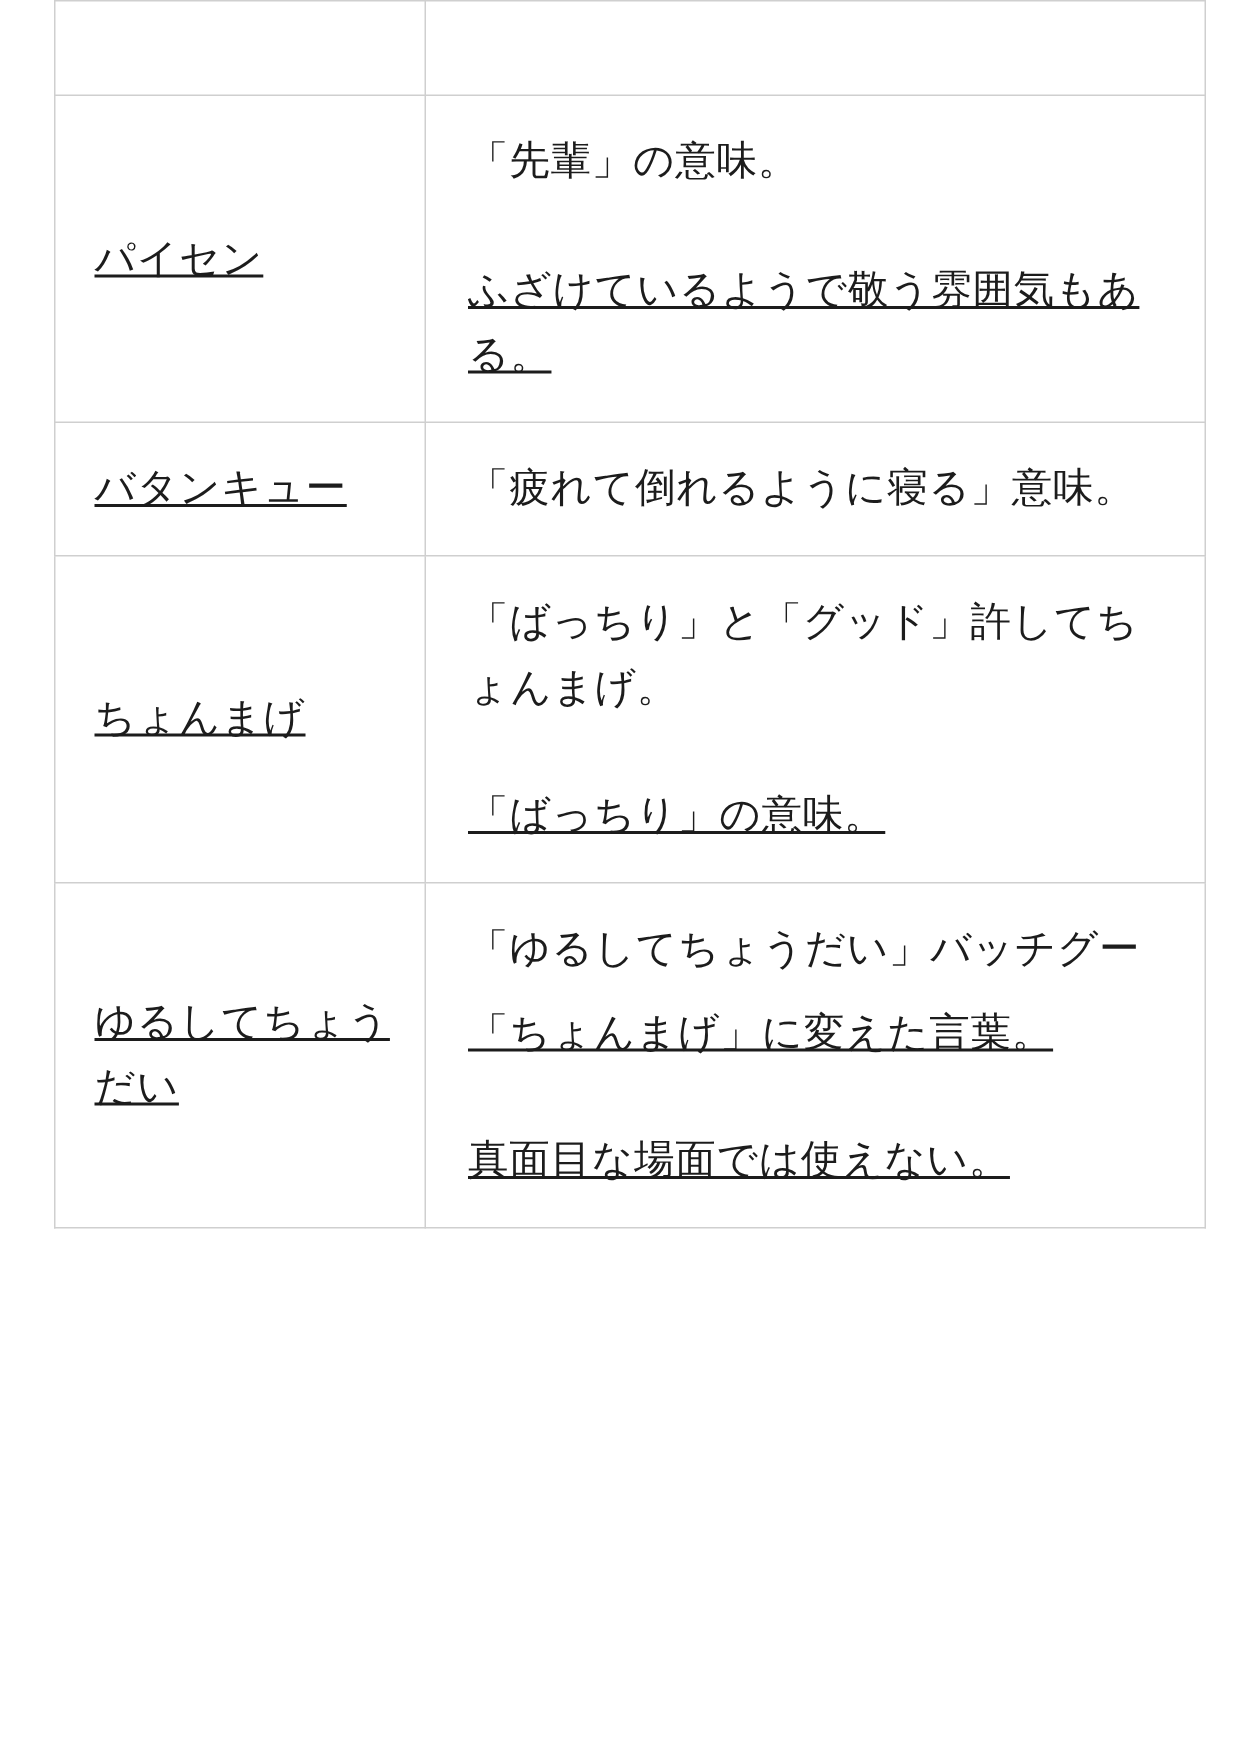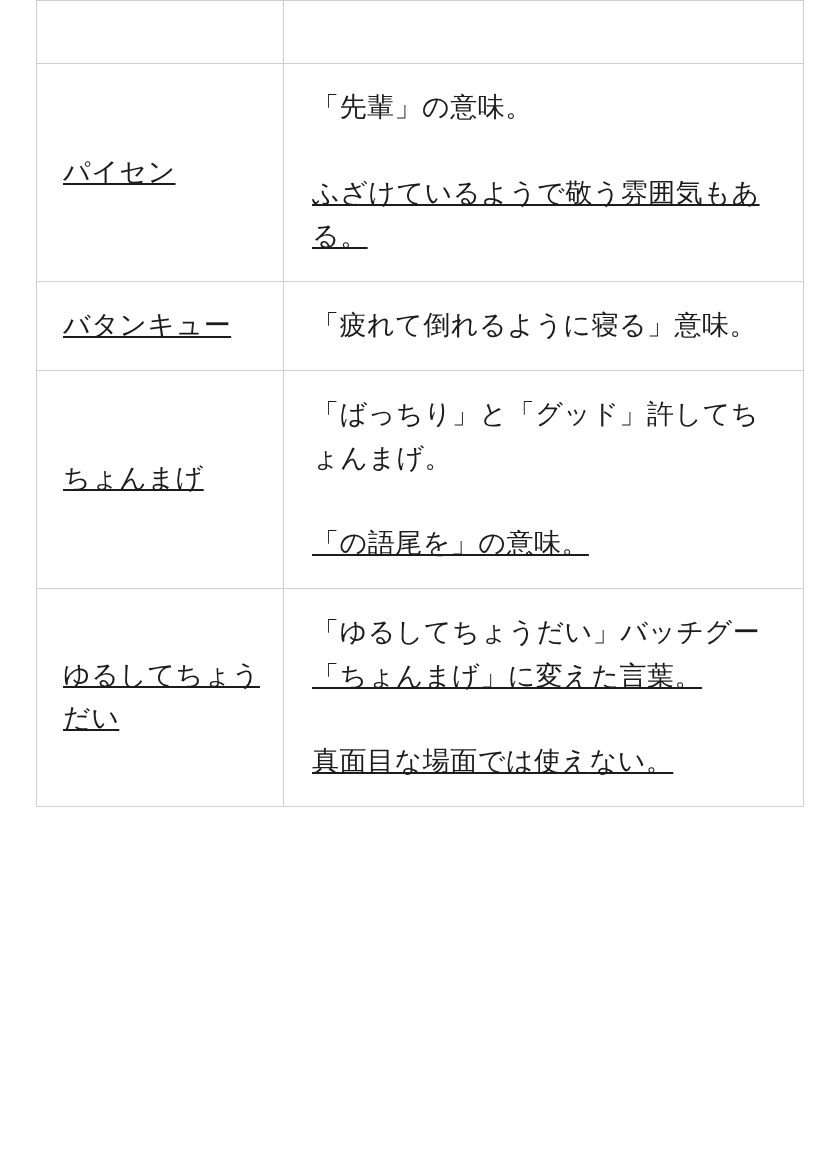--- a/index.html
+++ b/index.html
@@ -45,21 +45,21 @@
     padding-right: 42px;
   }
   .desc p {
     margin: 0;
   }
   .desc p + p {
     margin-top: 1.55em;
     text-decoration: underline;
   }
   .desc p.tight + p.tight {
-    margin-top: 0;
+    margin-top: 12px;
   }
   .term-text {
     display: block;
     text-decoration: underline;
   }
   
   .clip-row td {
     height: 18px;
     padding: 0;
   }
@@ -95,21 +95,21 @@
           <p>「疲れて倒れるように寝る」意味。</p>
         </td>
       </tr>
 
       <tr>
         <td class="term">
           <span class="term-text">ちょんまげ</span>
         </td>
         <td class="desc">
           <p>「ばっちり」と「グッド」許してちょんまげ。</p>
-          <p>「の語尾を」の意味。</p>
+          <p>「ばっちり」の意味。</p>
         </td>
       </tr>
 
       <tr>
         <td class="term">
           <span class="term-text">ゆるしてちょうだい</span>
         </td>
         <td class="desc">
           <p class="tight">「ゆるしてちょうだい」バッチグー</p>
           <p class="tight">「ちょんまげ」に変えた言葉。</p>

